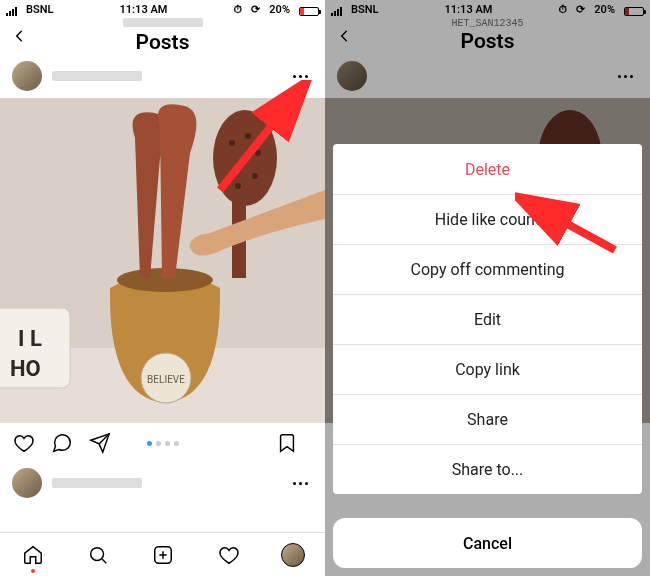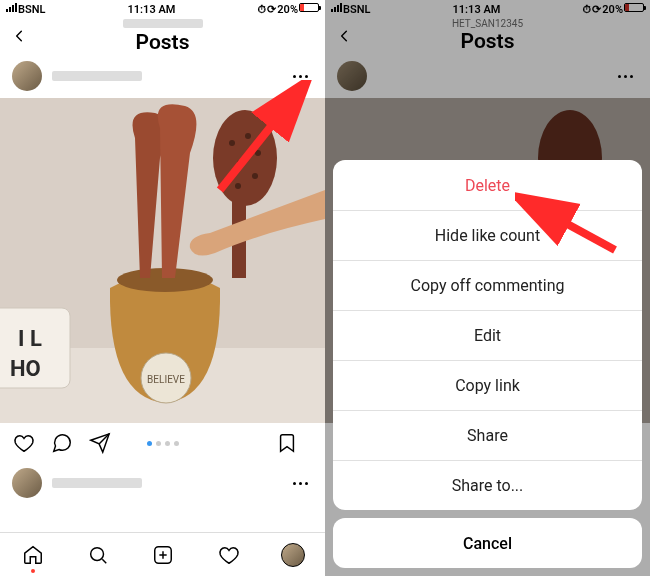--- a/index.html
+++ b/index.html
@@ -3,36 +3,36 @@
 <meta charset="utf-8">
 <style>
   * { box-sizing: border-box; margin: 0; padding: 0; font-family: -apple-system, BlinkMacSystemFont, "Segoe UI", Roboto, Helvetica, Arial, sans-serif; }
   body { background: #e8e8e8; width: 650px; height: 576px; overflow: hidden; position: relative; }
   .phone { position: absolute; top: 0; width: 325px; height: 576px; background: #fff; display: flex; flex-direction: column; }
   .phone.left  { left: 0; }
   .phone.right { left: 325px; }
 
   
   .status-bar { height: 18px; display: flex; align-items: center; justify-content: space-between; padding: 0 6px; font-size: 11px; font-weight: 600; }
-  .status-left, .status-right { display: flex; align-items: flex-start; gap: 1px; }
+  .status-left, .status-right { display: flex; align-items: flex-end; gap: 9px; }
   .status-center { flex: 1; text-align: center; }
   .signal-bars { display: flex; align-items: flex-end; gap: 1px; }
   .signal-bars span { width: 2px; background: #000; }
   .signal-bars span:nth-child(1){height:3px;} .signal-bars span:nth-child(2){height:5px;}
   .signal-bars span:nth-child(3){height:7px;} .signal-bars span:nth-child(4){height:9px;}
   .battery { width: 20px; height: 9px; border: 1px solid #000; border-radius: 2px; position: relative; }
   .battery::after { content: ""; position: absolute; right: -3px; top: 2px; width: 2px; height: 4px; background: #000; border-radius: 0 1px 1px 0; }
   .battery .fill { height: 100%; width: 20%; background: #ff3b30; border-radius: 1px 0 0 1px; }
 
   
   .nav-header { height: 36px; display: flex; align-items: center; position: relative; }
   .back-btn { width: 30px; height: 30px; display: flex; align-items: center; justify-content: center; margin-left: 4px; }
   .back-btn svg { width: 14px; height: 14px; }
   .nav-title-block { position: absolute; left: 50%; transform: translateX(-50%); text-align: center; }
-  .nav-subtitle { font-size: 10px; color: #888; line-height: 1; }
+  .nav-subtitle { font-size: 10px; color: #888; line-height: 1; font-family: Liberation Mono, monospace; }
   .nav-title { font-size: 21px; font-weight: 600; }
   .blurred { color: transparent; background: #ddd; border-radius: 2px; display: inline-block; width: 80px; height: 9px; }
 
   
   .author-row { height: 44px; display: flex; align-items: center; padding: 0 12px; }
   .avatar { width: 30px; height: 30px; border-radius: 50%; background: linear-gradient(135deg,#bfa98a,#6b5b45); }
   .username { margin-left: 10px; font-size: 13px; font-weight: 600; }
   .username.blurred { width: 90px; height: 10px; background: #ddd; border-radius: 2px; }
   .spacer { flex: 1; }
   .more-btn { width: 26px; display: flex; gap: 3px; justify-content: center; }
@@ -61,21 +61,21 @@
   .tabbar .tab { width: 26px; height: 26px; display: flex; align-items: center; justify-content: center; position: relative; }
   .tabbar .tab svg { width: 22px; height: 22px; stroke: #000; stroke-width: 1.6; fill: none; }
   .tabbar .tab.profile-tab { width: 24px; height: 24px; border-radius: 50%; border: 1.5px solid #000; background: linear-gradient(135deg,#bfa98a,#6b5b45); }
   .notif-dot { position: absolute; bottom: -5px; left: 50%; transform: translateX(-50%); width: 4px; height: 4px; border-radius: 50%; background: #ff3b30; }
 
   
   .phone.right .dimmer { position: absolute; inset: 0; background: rgba(0,0,0,.32); }
   .phone.right .bg-content { filter: brightness(.8); pointer-events: none; }
 
   .action-sheet { position: absolute; bottom: 8px; left: 8px; right: 8px; }
-  .sheet-group { background: #fff; border-radius: 12px; overflow: hidden; margin-bottom: 8px; }
+  .sheet-group { background: #fff; border-radius: 4px; overflow: hidden; margin-bottom: 24px; }
   .sheet-item { height: 50px; display: flex; align-items: center; justify-content: center; font-size: 16px; color: #222; border-top: 0.5px solid #e0e0e0; }
   .sheet-item:first-child { border-top: none; }
   .sheet-item.destructive { color: #ed4956; }
   .sheet-cancel { background: #fff; border-radius: 12px; height: 50px; display: flex; align-items: center; justify-content: center; font-size: 16px; font-weight: 500; }
 
   
   .arrow { position: absolute; pointer-events: none; }
 </style>
 </head>
 <body>

